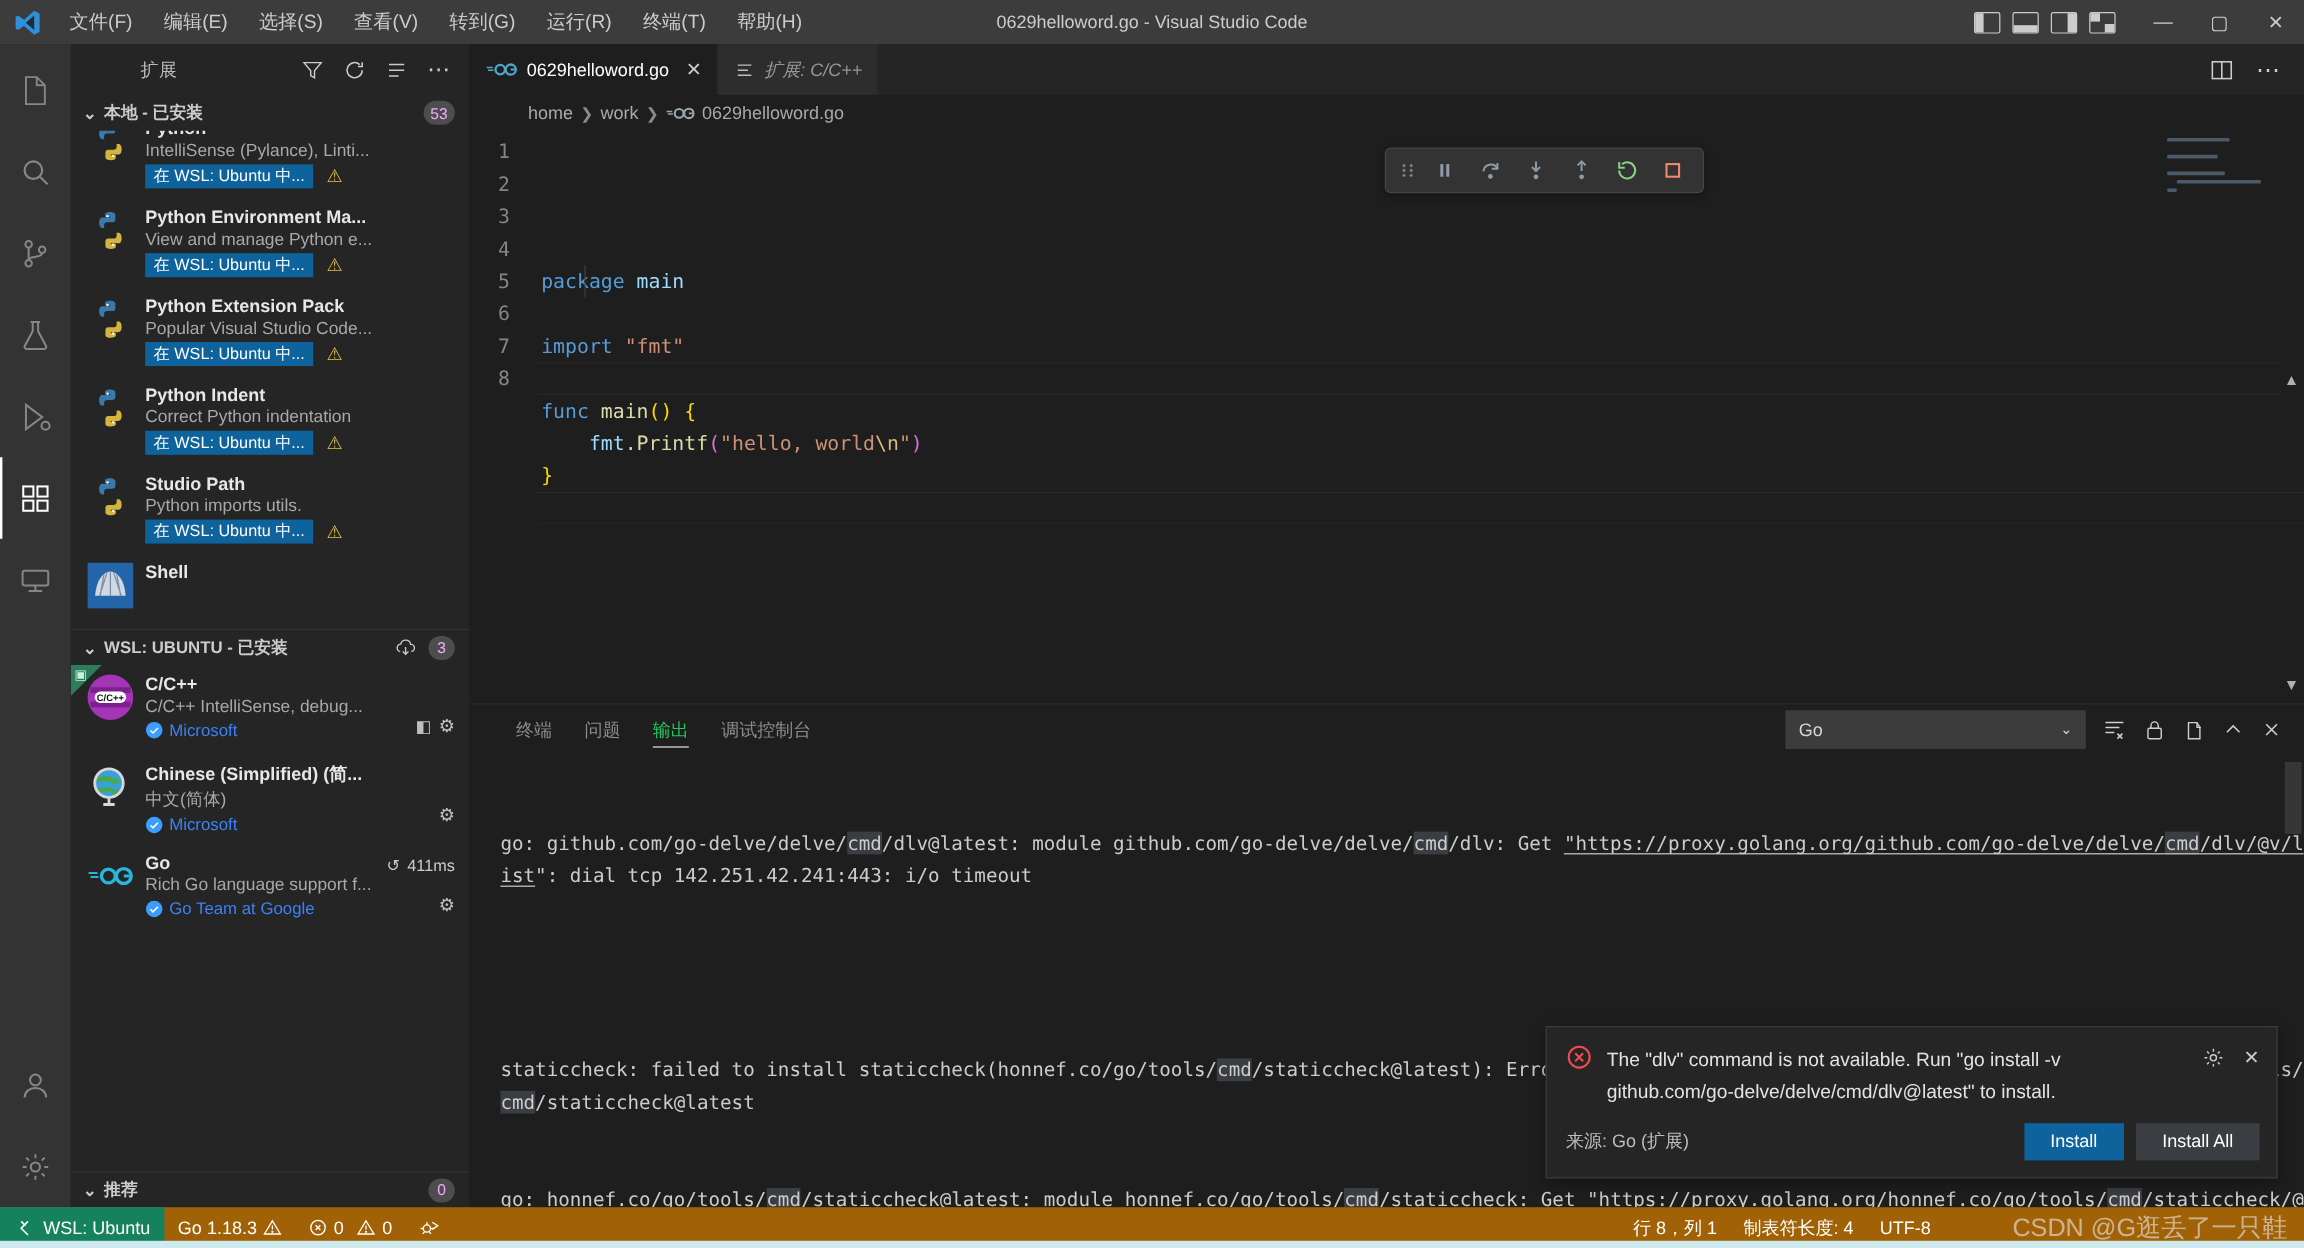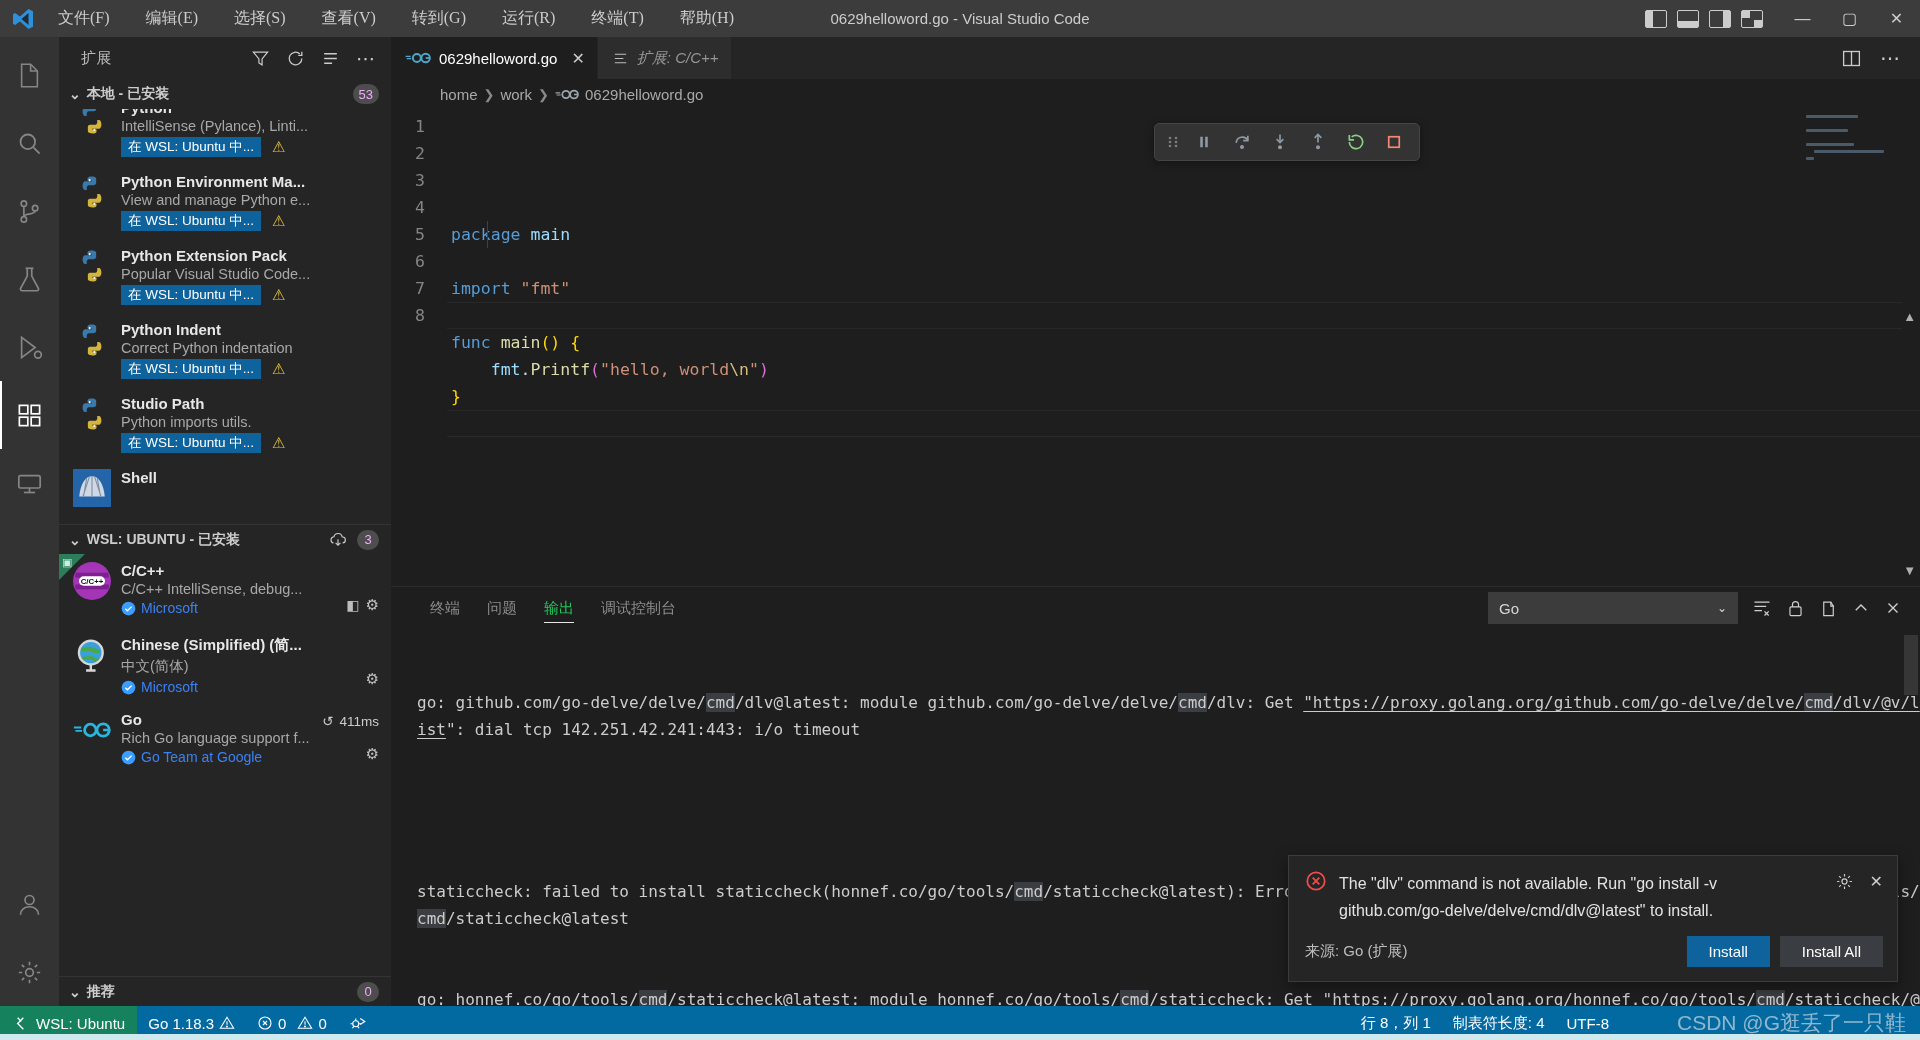--- a/index.html
+++ b/index.html
@@ -11,21 +11,21 @@
   }
   .app { position: relative; width: 1920px; height: 1040px; display: flex; flex-direction: column; }
 
   
   .titlebar {
     height: 37px; background: #3c3c3c; color: #cccccc;
     display: flex; align-items: center; flex: 0 0 37px;
     font-size: 16px; position: relative;
   }
   .vs-logo { width: 46px; display: flex; align-items: center; justify-content: center; }
-  .menu { display: flex; align-items: flex-start; gap: 12px; font-family: Liberation Serif, serif; }
+  .menu { display: flex; align-items: flex-start; gap: 2px; }
   .menu-item { padding: 4px 12px; font-size: 16px; color: #cccccc; white-space: nowrap; }
   .win-title {
     position: absolute; left: 0; right: 0; text-align: center;
     font-size: 15px; color: #cccccc; pointer-events: none;
   }
   .title-right { margin-left: auto; display: flex; align-items: center; }
   .layout-icons { display: flex; gap: 10px; padding-right: 16px; }
   .layout-ico { width: 22px; height: 18px; border: 1.6px solid #cccccc; border-radius: 2px; position: relative; }
   .layout-ico.left::before { content:""; position:absolute; left:0; top:0; bottom:0; width:7px; background:#cccccc; }
   .layout-ico.bottom::before { content:""; position:absolute; left:0; right:0; bottom:0; height:6px; background:#cccccc; }
@@ -53,21 +53,21 @@
   }
   .act-bottom { margin-top: auto; }
 
   
   .sidebar {
     width: 332px; background: #252526; flex: 0 0 332px;
     display: flex; flex-direction: column; min-height: 0; position: relative;
   }
   .side-head {
     height: 42px; display: flex; align-items: center; padding: 0 14px 0 22px;
-    color: #bbbbbb; font-size: 15px; flex: 0 0 42px;
+    color: #bbbbbb; font-size: 15px; flex: 0 0 42px; margin-left: 36px;
   }
   .side-title { letter-spacing: .5px; }
   .side-actions { margin-left: auto; display: flex; align-items: center; gap: 16px; color: #cccccc; }
   .search-wrap { padding: 0 14px 10px 14px; }
   .search-box {
     width: 100%; height: 32px; background: #3c3c3c; border: 1px solid #3c3c3c;
     color: #cccccc; font-size: 15px; padding: 0 8px; outline: none;
     font-family: "Liberation Sans", sans-serif;
   }
   .search-box::placeholder { color: #a0a0a0; }
@@ -240,21 +240,21 @@
   .toast-btns { margin-left: auto; display: flex; gap: 10px; }
   .tbtn {
     padding: 7px 22px; font-size: 15px; color: #ffffff; border: none;
     font-family: "Liberation Sans", sans-serif;
   }
   .tbtn.primary { background: #0e639c; }
   .tbtn.secondary { background: #3a3d41; }
 
   
   .statusbar {
-    height: 34px; flex: 0 0 34px; background: #0369a1; display: flex; align-items: center;
+    height: 34px; flex: 0 0 34px; background: #a16207; display: flex; align-items: center;
     color: #ffffff; font-size: 15px; position: relative;
   }
   .sb-remote {
     background: #16825d; height: 34px; display: flex; align-items: center; gap: 7px;
     padding: 0 12px; font-size: 15px;
   }
   .sb-item { display: flex; align-items: center; gap: 5px; padding: 0 11px; height: 34px; }
   .sb-right { margin-left: auto; display: flex; align-items: center; }
   .watermark {
     position: absolute; right: 14px; top: 50%; transform: translateY(-50%);

